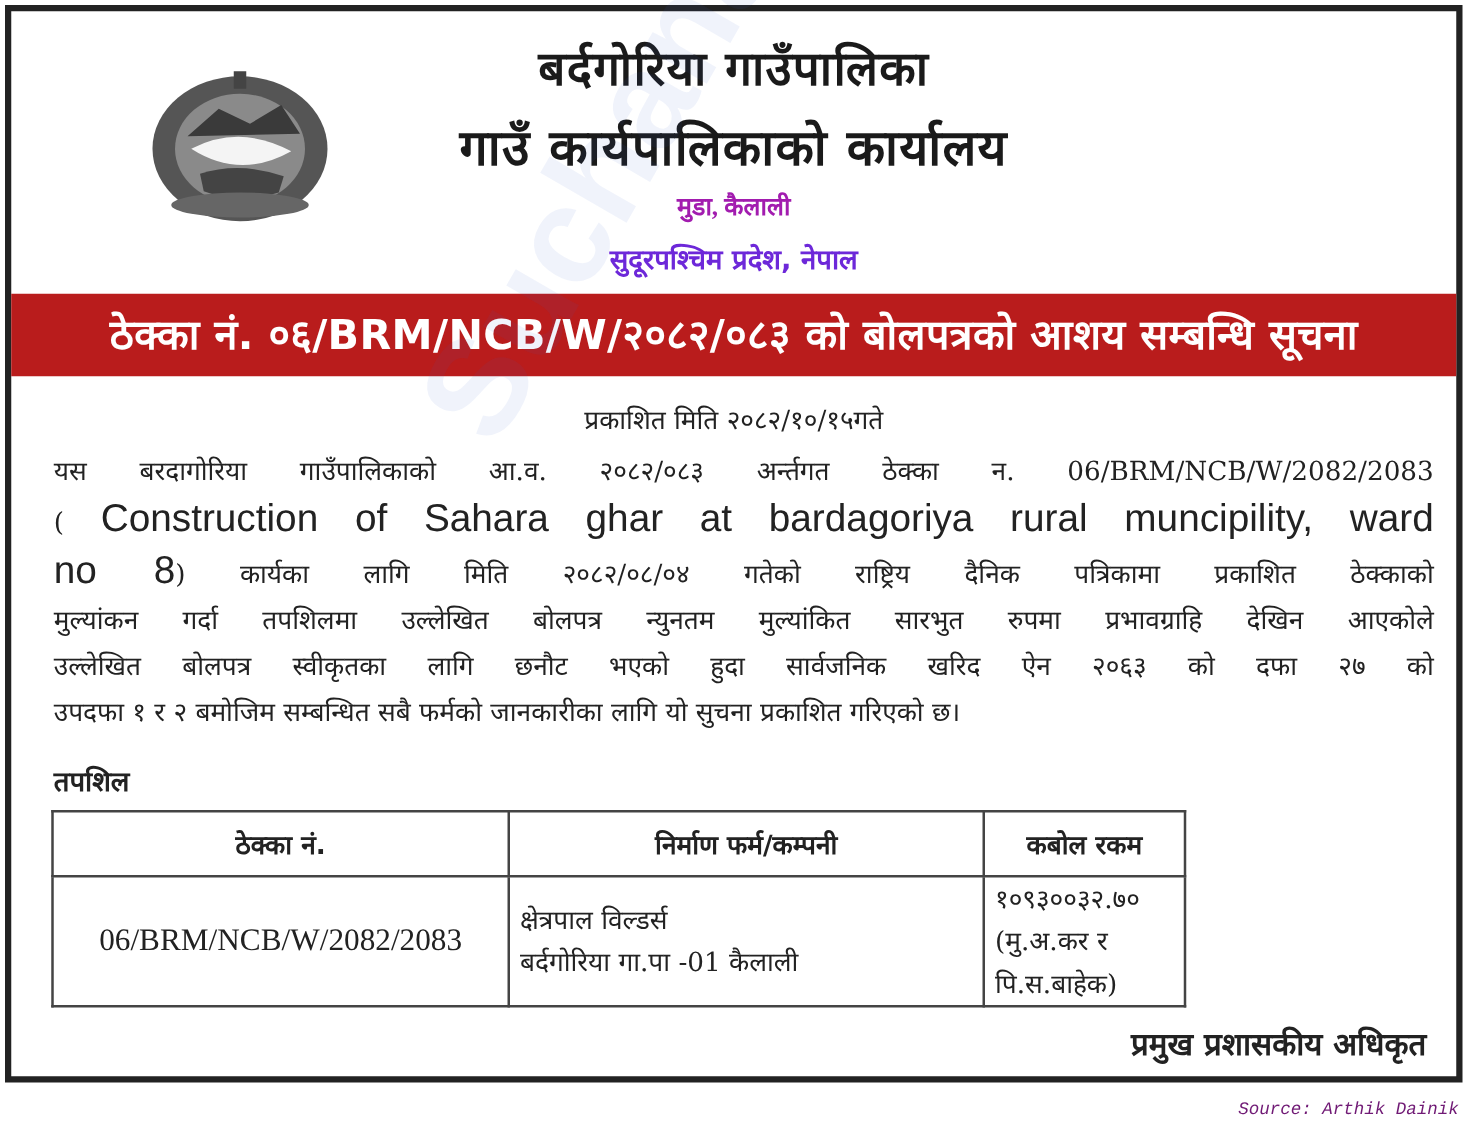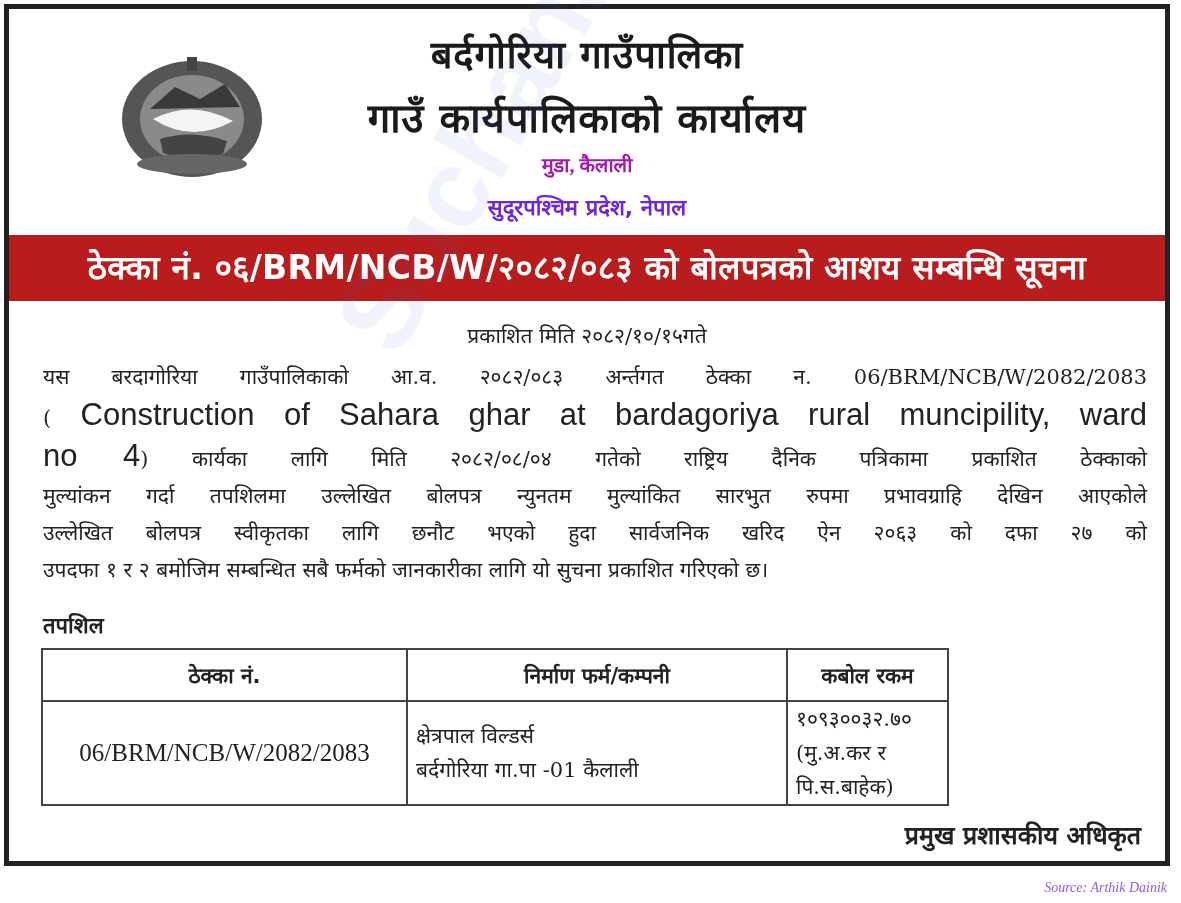--- a/index.html
+++ b/index.html
@@ -65,22 +65,22 @@
   }
   table.tapshil td {
     height: 86px; font-family: "DejaVu Serif", serif; font-size: 21px; color: #222;
     vertical-align: middle; padding: 0 8px; line-height: 34px;
   }
   td.contract-no { font-family: "Liberation Serif", serif !important; font-size: 25px !important; text-align: center; }
   .signature {
     position: absolute; right: 24px; top: 808px; font-size: 25px; font-weight: bold; color: #222; text-align: center;
   }
   .source {
-    position: absolute; right: 14px; top: 880px; font-family: Liberation Serif, serif;
-    font-style: italic; font-size: 14px; color: #8b5cf6;
+    position: absolute; right: 14px; top: 880px; font-family: Liberation Mono, monospace;
+    font-style: italic; font-size: 14px; color: #701a75;
   }
   .watermark {
     position: absolute; left: 300px; top: 300px; font-family: "Liberation Sans", sans-serif;
     font-weight: bold; font-size: 110px; color: rgba(60,100,210,0.08); transform: rotate(-60deg);
     transform-origin: left top; pointer-events: none; white-space: nowrap;
   }
 </style>
 </head>
 <body>
 
@@ -103,21 +103,21 @@
 
   <div class="banner">ठेक्का नं. ०६/BRM/NCB/W/२०८२/०८३ को बोलपत्रको आशय सम्बन्धि सूचना</div>
 
   <div class="watermark">Suchana</div>
 
   <div class="pubdate">प्रकाशित मिति २०८२/१०/१५गते</div>
 
   <div class="body-text">
     <span class="line">यस बरदागोरिया गाउँपालिकाको आ.व. २०८२/०८३ अर्न्तगत ठेक्का न. 06/BRM/NCB/W/2082/2083</span>
     <span class="line"><span>(</span><span class="en"> Construction of Sahara ghar at bardagoriya rural muncipility, ward</span></span>
-    <span class="line"><span class="en">no 4</span><span>) कार्यका लागि मिति २०८२/०८/०४ गतेको राष्ट्रिय दैनिक पत्रिकामा प्रकाशित ठेक्काको</span></span>
+    <span class="line"><span class="en">no 8</span><span>) कार्यका लागि मिति २०८२/०८/०४ गतेको राष्ट्रिय दैनिक पत्रिकामा प्रकाशित ठेक्काको</span></span>
     <span class="line">मुल्यांकन गर्दा तपशिलमा उल्लेखित बोलपत्र न्युनतम मुल्यांकित सारभुत रुपमा प्रभावग्राहि देखिन आएकोले</span>
     <span class="line">उल्लेखित बोलपत्र स्वीकृतका लागि छनौट भएको हुदा सार्वजनिक खरिद ऐन २०६३ को दफा २७ को</span>
     <span class="line" style="text-align-last:left">उपदफा १ र २ बमोजिम सम्बन्धित सबै फर्मको जानकारीका लागि यो सुचना प्रकाशित गरिएको छ।</span>
   </div>
 
   <div class="section-label">तपशिल</div>
 
   <table class="tapshil">
     <thead>
       <tr>

